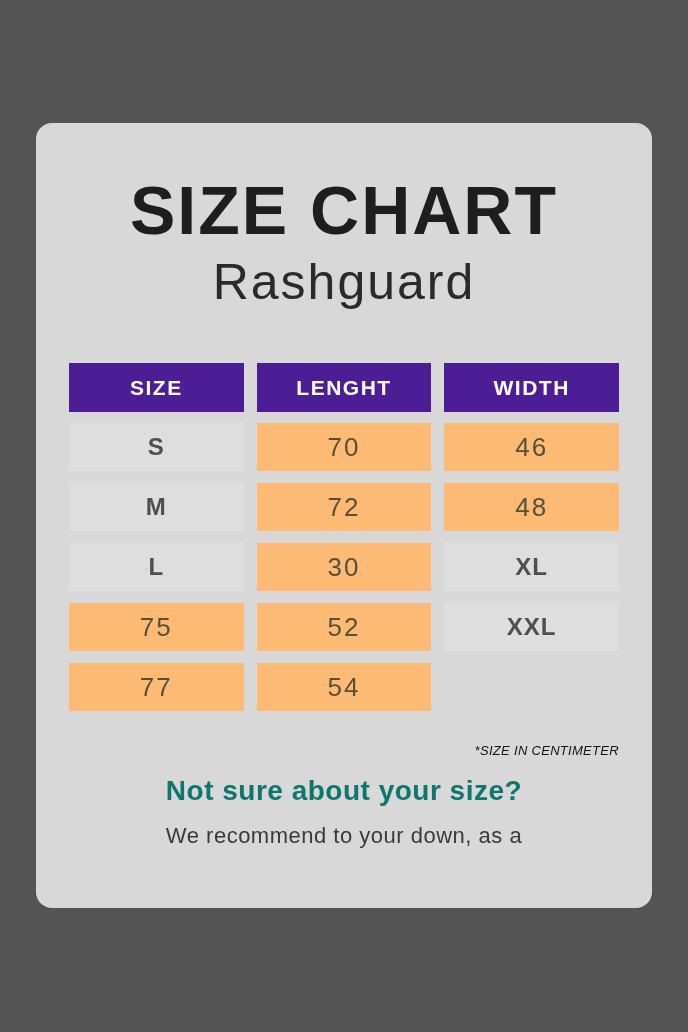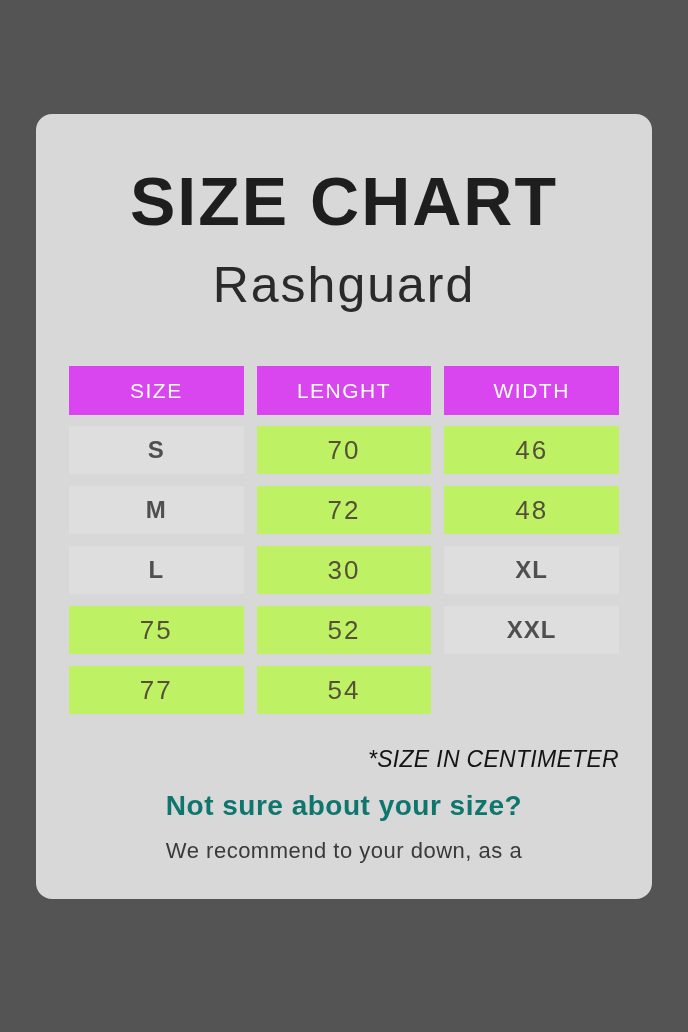--- a/index.html
+++ b/index.html
@@ -5,36 +5,36 @@
   * { margin: 0; padding: 0; box-sizing: border-box; }
   html, body {
     width: 688px; height: 1032px;
     background: #545454;
     font-family: "Liberation Sans", "DejaVu Sans", sans-serif;
     position: relative;
     overflow: hidden;
   }
   .card {
     position: absolute;
-    left: 36px; top: 114px;
+    left: 36px; top: 123px;
     width: 616px; height: 785px;
     background: #d8d8d8;
     border-radius: 16px;
     padding-top: 50px;
     text-align: center;
   }
   .title {
     font-size: 68px;
     line-height: 74px;
     font-weight: 800;
     letter-spacing: 2px;
     color: #1e1e1e;
   }
   .subtitle {
-    margin-top: 16px;
+    margin-top: 4px;
     font-size: 50px;
     line-height: 62px;
     font-weight: 400;
     letter-spacing: 2px;
     color: #2a2a2a;
   }
   .size-table {
     width: 550px;
     margin: 50px auto 0;
     display: grid;
@@ -43,45 +43,45 @@
     column-gap: 13px;
     row-gap: 12px;
   }
   .cell {
     display: flex;
     align-items: center;
     justify-content: center;
   }
   .th {
     height: 49px;
-    background: #d946ef;
+    background: #4c1d95;
     color: #ffffff;
-    font-weight: 400;
+    font-weight: 700;
     font-size: 21px;
     letter-spacing: 1.5px;
   }
   .size-cell {
     background: #dedede;
     color: #4f4f4f;
     font-weight: 700;
     font-size: 24px;
     letter-spacing: 1px;
   }
   .value-cell {
-    background: #bef264;
+    background: #fdba74;
     color: #565039;
     font-size: 26px;
     letter-spacing: 2px;
   }
   .footnote {
     width: 550px;
     margin: 32px auto 0;
     text-align: right;
     font-style: italic;
-    font-size: 23px;
+    font-size: 13px;
     font-weight: 500;
     letter-spacing: 0.3px;
     color: #141414;
   }
   .help-heading {
     margin-top: 17px;
     font-size: 28px;
     font-weight: 700;
     letter-spacing: 0.5px;
     color: #0f766e;

